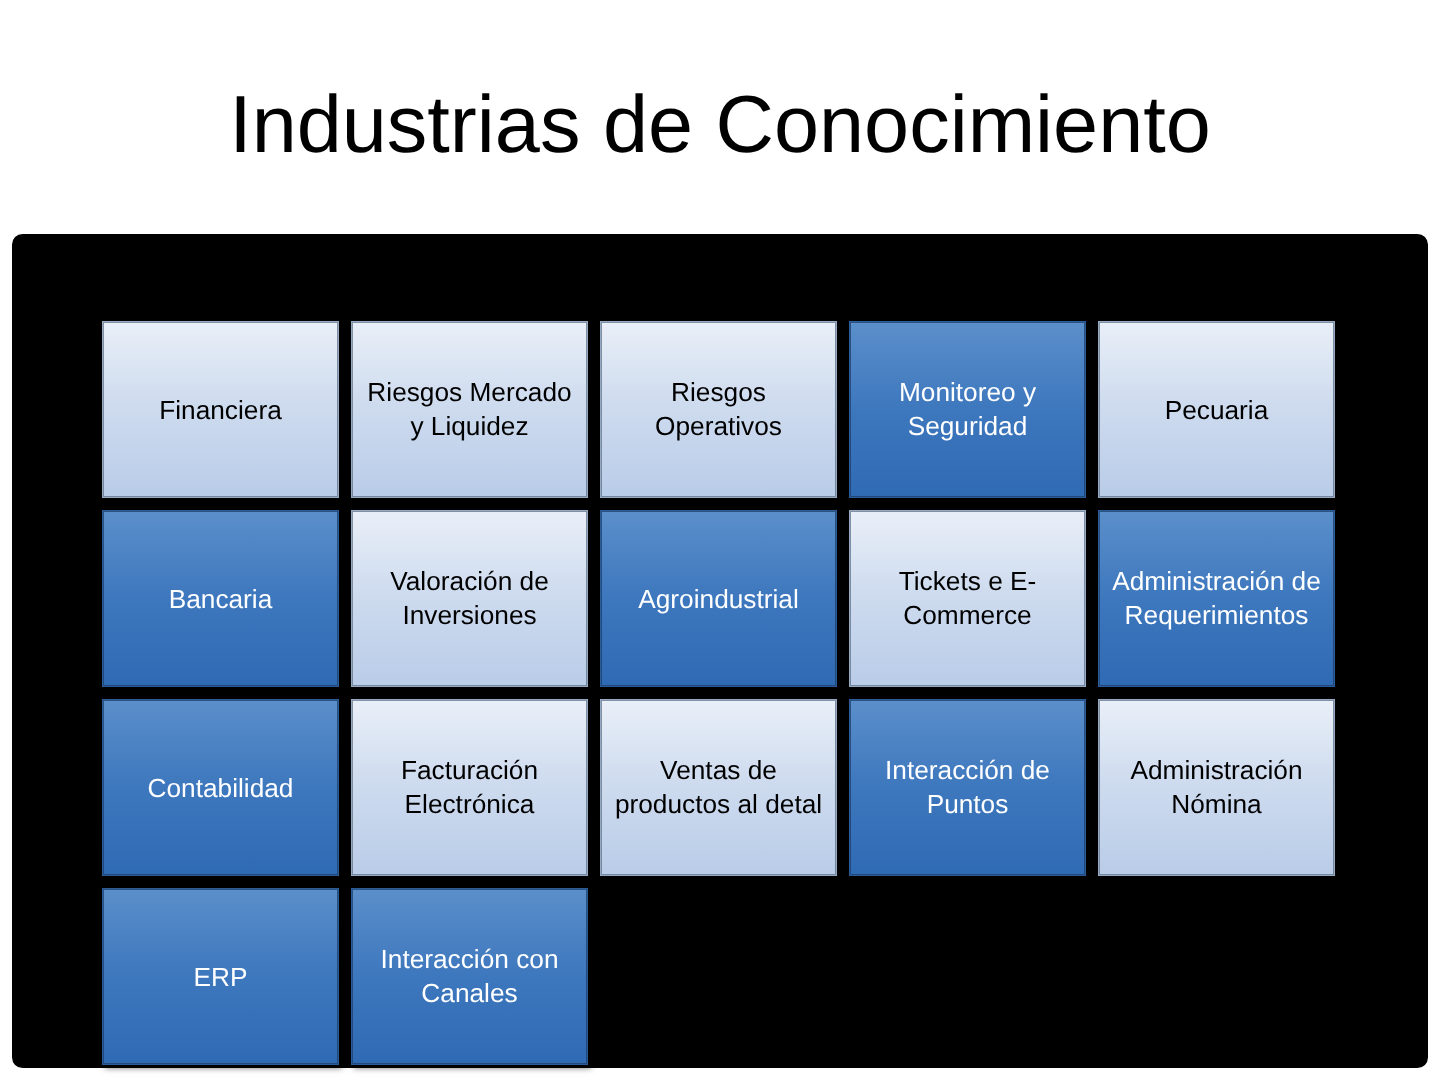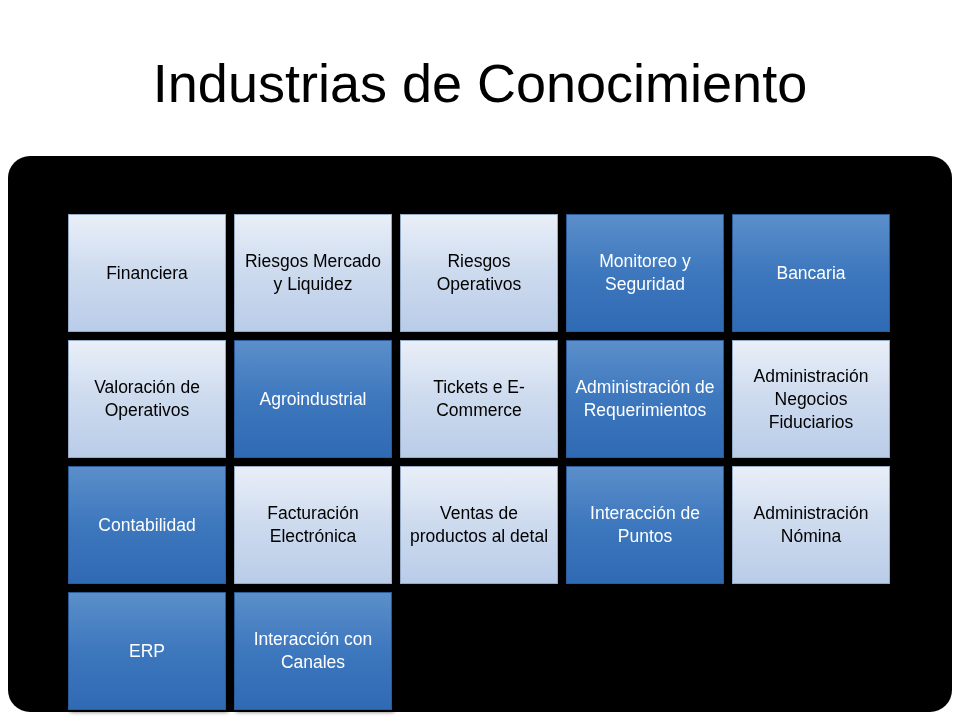--- a/index.html
+++ b/index.html
@@ -31,21 +31,21 @@
     letter-spacing: 0px;
     font-family: "Liberation Sans", sans-serif;
   }
   .board {
     position: absolute;
     left: 8px;
     top: 156px;
     width: 944px;
     height: 556px;
     background: #000000;
-    border-radius: 22px;
+    border-radius: 7px;
     box-sizing: border-box;
   }
   .grid {
     position: absolute;
     left: 60px;
     top: 58px;
     width: 824px;
     display: grid;
     grid-template-columns: repeat(5, 158px);
     grid-template-rows: repeat(4, 118px);
@@ -92,37 +92,37 @@
         </div>
         <div class="cell light">
           <span>Riesgos Mercado y Liquidez</span>
         </div>
         <div class="cell light">
           <span>Riesgos Operativos</span>
         </div>
         <div class="cell dark">
           <span>Monitoreo y Seguridad</span>
         </div>
+        <div class="cell light">
+          <span>Pecuaria</span>
+        </div>
         <div class="cell dark">
           <span>Bancaria</span>
         </div>
         <div class="cell light">
-          <span>Valoración de Operativos</span>
+          <span>Valoración de Inversiones</span>
         </div>
         <div class="cell dark">
           <span>Agroindustrial</span>
         </div>
         <div class="cell light">
           <span>Tickets e E-Commerce</span>
         </div>
         <div class="cell dark">
           <span>Administración de Requerimientos</span>
-        </div>
-        <div class="cell light">
-          <span>Administración Negocios Fiduciarios</span>
         </div>
         <div class="cell dark">
           <span>Contabilidad</span>
         </div>
         <div class="cell light">
           <span>Facturación Electrónica</span>
         </div>
         <div class="cell light">
           <span>Ventas de productos al detal</span>
         </div>

